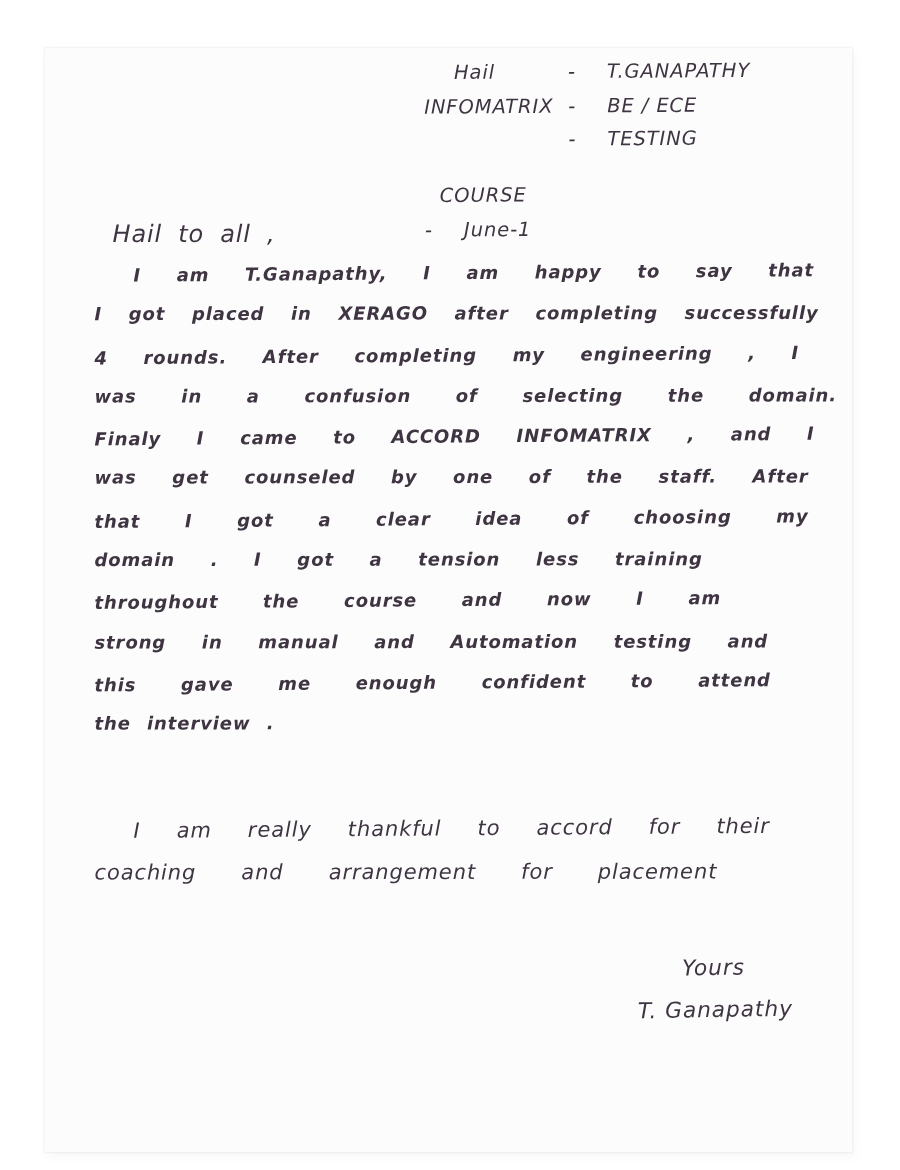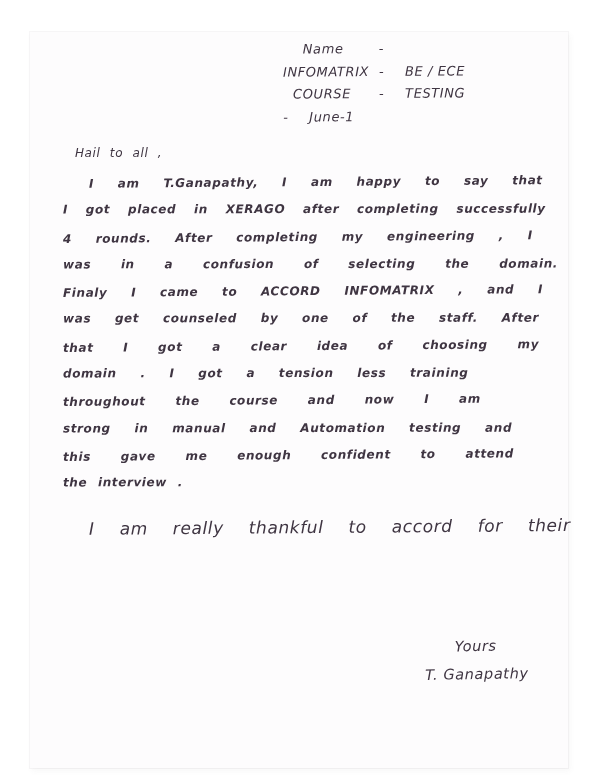--- a/index.html
+++ b/index.html
@@ -40,41 +40,41 @@
     font-size: 13px;
     line-height: 22.5px;
     transform: rotate(-0.4deg);
   }
   .header-row { display: flex; }
   .header-row .lbl { display: inline-block; width: 96px; }
   .header-row .dash { display: inline-block; width: 26px; text-align: left; }
   .header-row.r1 { padding-left: 20px; }
   .header-row.r1 .lbl { width: 76px; }
   .header-row.r3 { padding-left: 10px; }
-  .header-row.r3 .lbl { width: 86px; }
+  .header-row.r3 .lbl { width: 86px; margin-top: 37px; }
   .salutation {
     position: absolute;
     left: 45px;
     top: 114px;
-    font-size: 12px;
+    font-size: 16px;
     word-spacing: 5px;
   }
   .para1 {
     position: absolute;
     left: 33px;
     top: 143px;
     font-size: 12px;
     font-weight: bold;
   }
   .para1 .line { height: 27.3px; transform: rotate(-0.25deg); }
   .para2 {
     position: absolute;
     left: 33px;
-    top: 485px;
-    font-size: 17px;
+    top: 513px;
+    font-size: 14px;
   }
   .para2 .line { height: 29px; transform: rotate(-0.3deg); }
   .indent { padding-left: 26px; }
   .ws-s { word-spacing: 6px; }
   .ws-a { word-spacing: 13px; }
   .ws-b { word-spacing: 19px; }
   .ws-c { word-spacing: 25px; }
   .line:nth-child(odd)  { transform: rotate(-0.45deg); }
   .line:nth-child(even) { transform: rotate(-0.1deg); }
   .closing {
@@ -88,22 +88,23 @@
   .closing .valediction { padding-left: 30px; }
 </style>
 </head>
 <body>
 
 <div class="scan-wrap">
   <div class="page">
 
     <div class="header-block hw">
       <div class="header-row r1">
-        <span class="lbl">Name</span>
+        <span class="lbl">Hail</span>
         <span class="dash">-</span>
+        <span class="val">T.GANAPATHY</span>
       </div>
       <div class="header-row r2">
         <span class="lbl">INFOMATRIX</span>
         <span class="dash">-</span>
         <span class="val">BE / ECE</span>
       </div>
       <div class="header-row r3">
         <span class="lbl">COURSE</span>
         <span class="dash">-</span>
         <span class="val">TESTING</span>
@@ -126,20 +127,21 @@
       <div class="line hw ws-c">that I got a clear idea of choosing my</div>
       <div class="line hw ws-b">domain . I got a tension less training</div>
       <div class="line hw ws-c">throughout the course and now I am</div>
       <div class="line hw ws-b">strong in manual and Automation testing and</div>
       <div class="line hw ws-c">this gave me enough confident to attend</div>
       <div class="line hw ws-s">the interview .</div>
     </div>
 
     <div class="para2">
       <div class="line hw ws-b indent">I am really thankful to accord for their</div>
+      <div class="line hw ws-c">coaching and arrangement for placement</div>
     </div>
 
     <div class="closing hw">
       <div class="valediction">Yours</div>
       <div class="signature">T. Ganapathy</div>
     </div>
 
   </div>
 </div>
 

